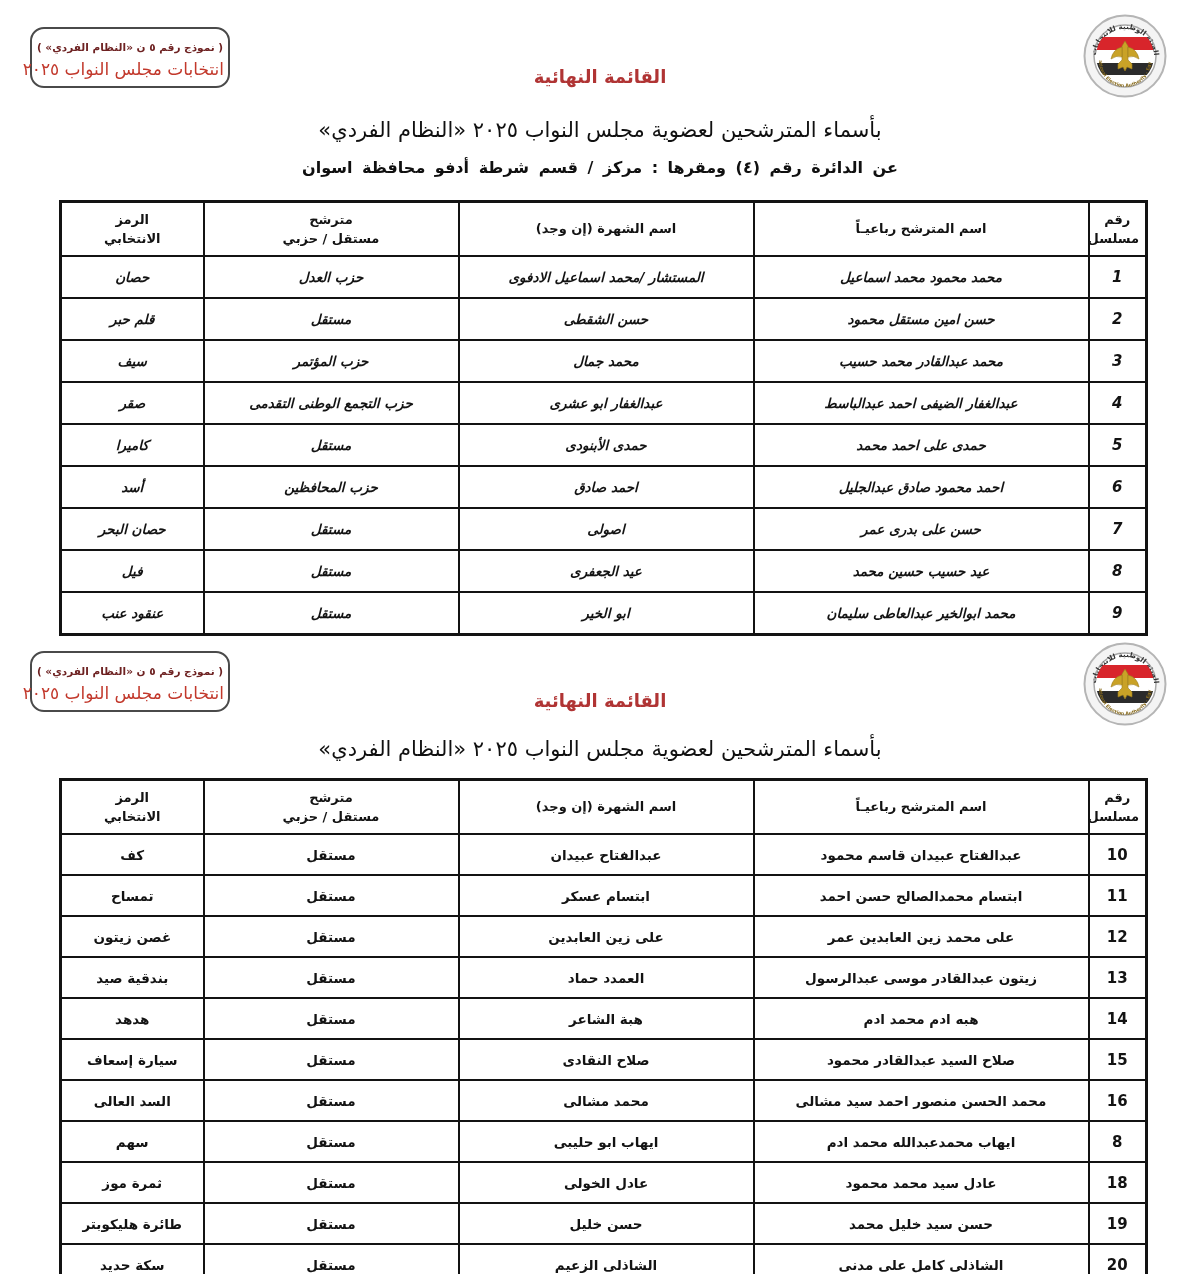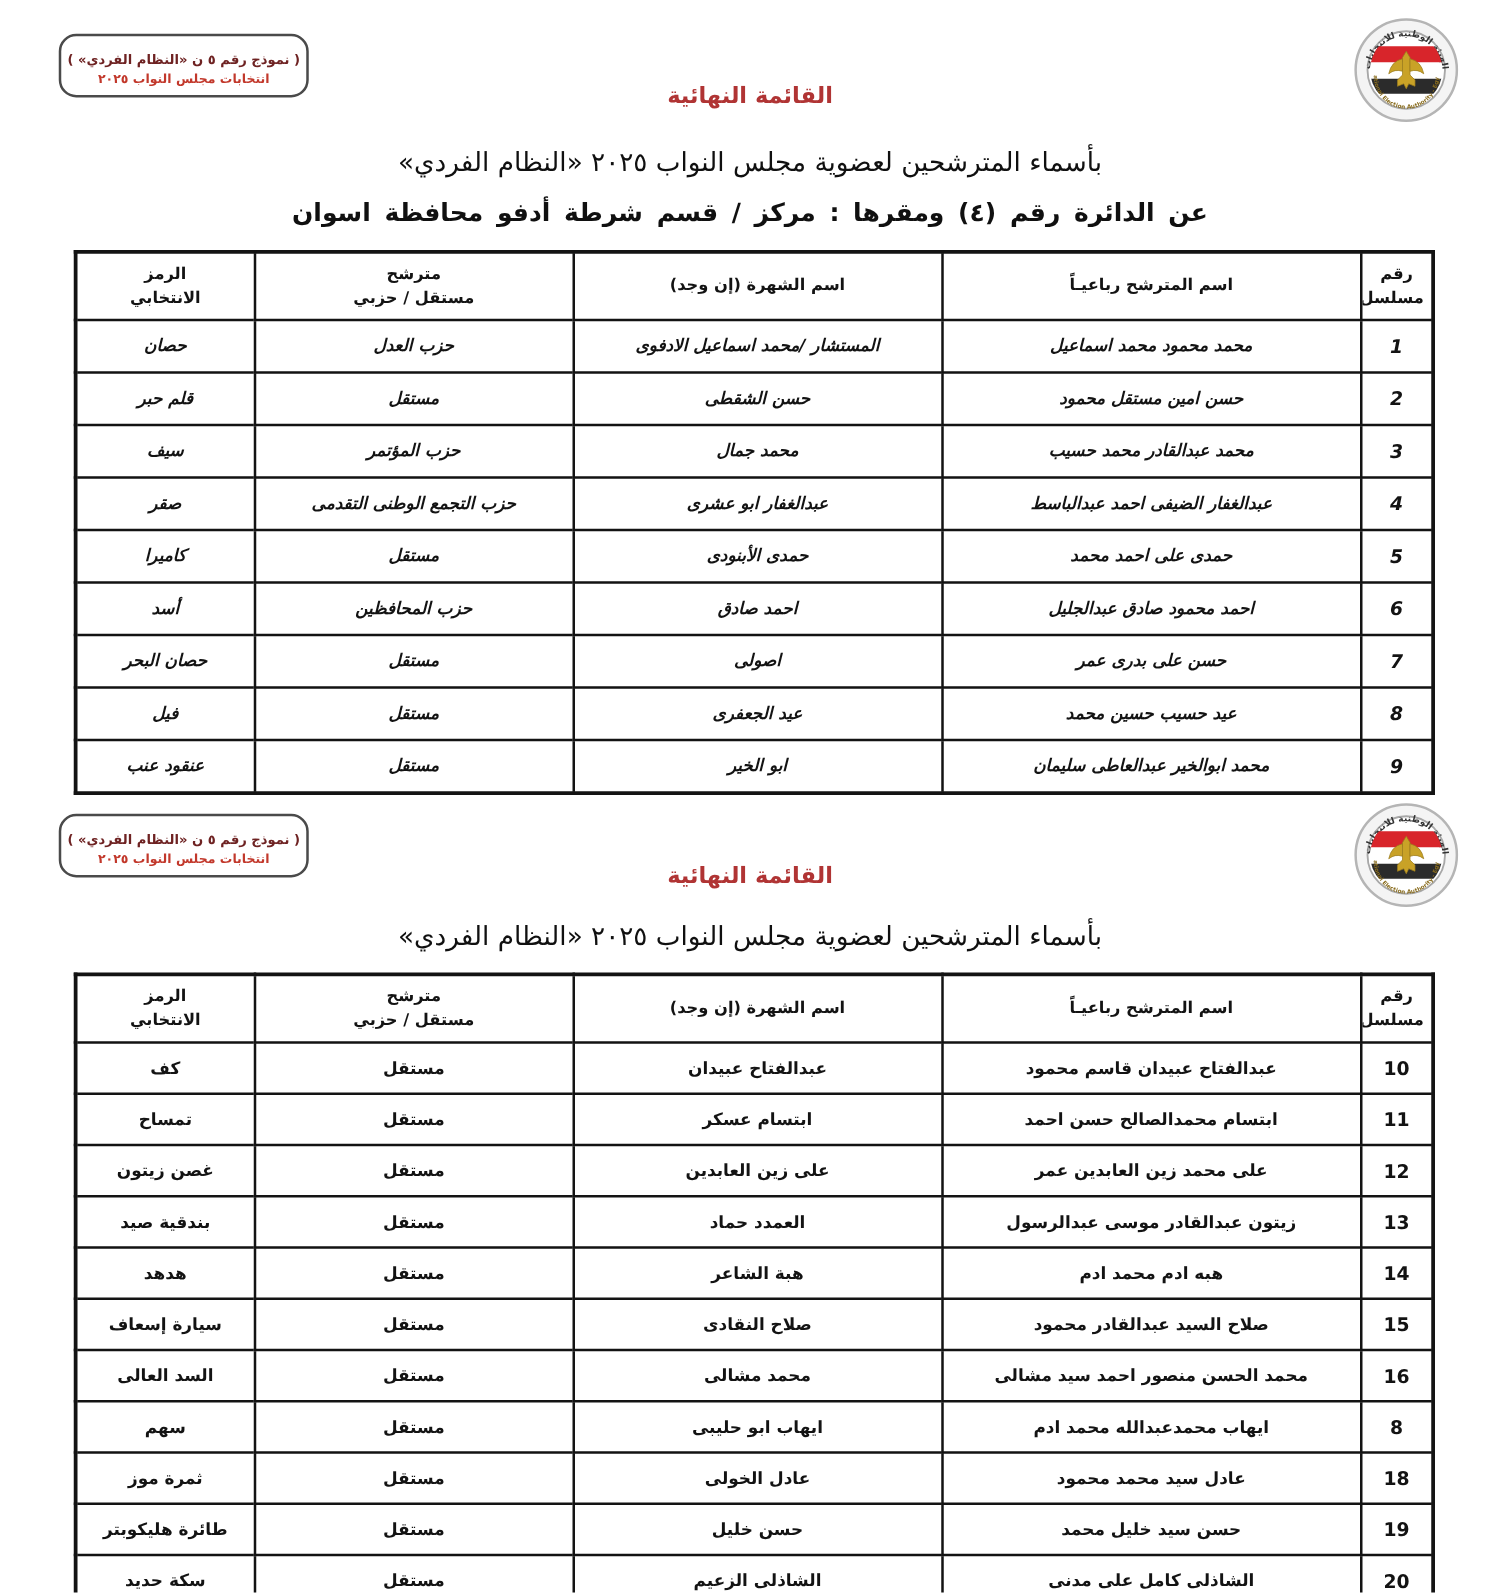--- a/index.html
+++ b/index.html
@@ -4,37 +4,37 @@
 <style>
   html,body{margin:0;padding:0;}
   body{
     width:1200px;height:1274px;position:relative;background:#ffffff;
     font-family:"DejaVu Sans",sans-serif;direction:rtl;overflow:hidden;color:#141414;
   }
   .abs{position:absolute;}
   
   .stamp{
     width:188px;border:2px solid #4a4a4a;border-radius:14px;background:#fff;
-    text-align:center;padding:5px 4px 4px 4px;line-height:1.45;margin-left:17px;
+    text-align:center;padding:5px 4px 4px 4px;line-height:1.45;
   }
   .stamp .l1{font-size:10.5px;font-weight:bold;color:#6e2222;white-space:nowrap;}
-  .stamp .l2{font-size:10px;font-weight:bold;color:#c2382b;white-space:nowrap;}
+  .stamp .l2{font-size:17px;font-weight:normal;color:#c2382b;white-space:nowrap;}
   .stamp1{left:30px;top:27px;}
   .stamp2{left:30px;top:651px;}
   .logo{width:84px;height:84px;}
   .logo1{left:1083px;top:14px;}
   .logo2{left:1083px;top:642px;}
   .centerline{left:0;width:100%;text-align:center;}
   .title{font-size:18px;font-weight:bold;color:#b03434;}
   .title1{top:66px;}
   .title2{top:690px;}
   .subtitle{font-size:21px;font-weight:normal;color:#101010;}
   .subtitle1{top:118px;}
   .subtitle2{top:737px;}
-  .district{font-size:20px;font-weight:bold;color:#101010;word-spacing:4px;}
+  .district{font-size:16px;font-weight:bold;color:#101010;word-spacing:4px;}
   .district1{top:158px;}
   
   table{
     border-collapse:collapse;table-layout:fixed;width:1086px;
     border:3px solid #131313;background:#fff;
   }
   .table1{right:52px;top:200px;}
   .table2{right:52px;top:778px;}
   th,td{
     border:2px solid #131313;text-align:center;vertical-align:middle;

